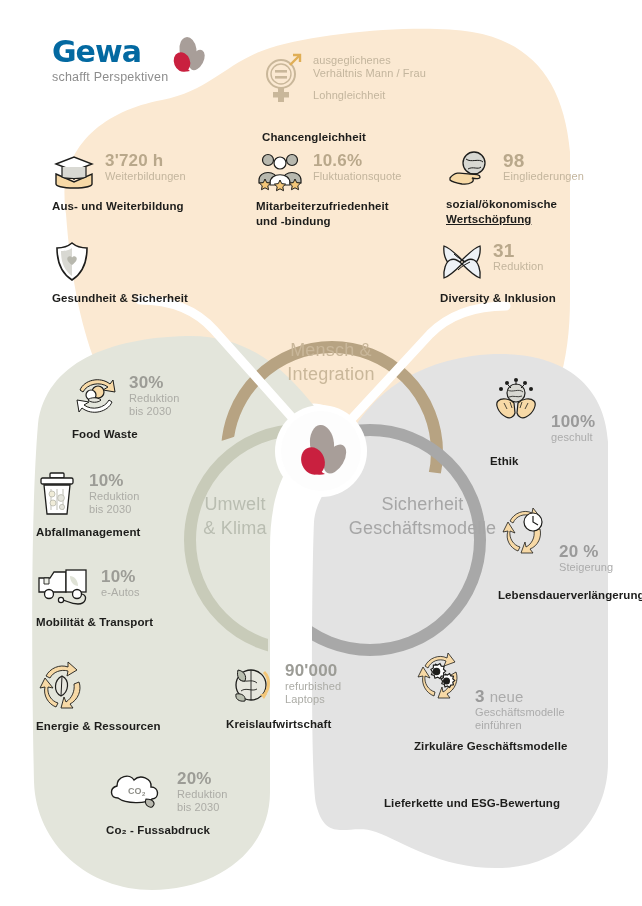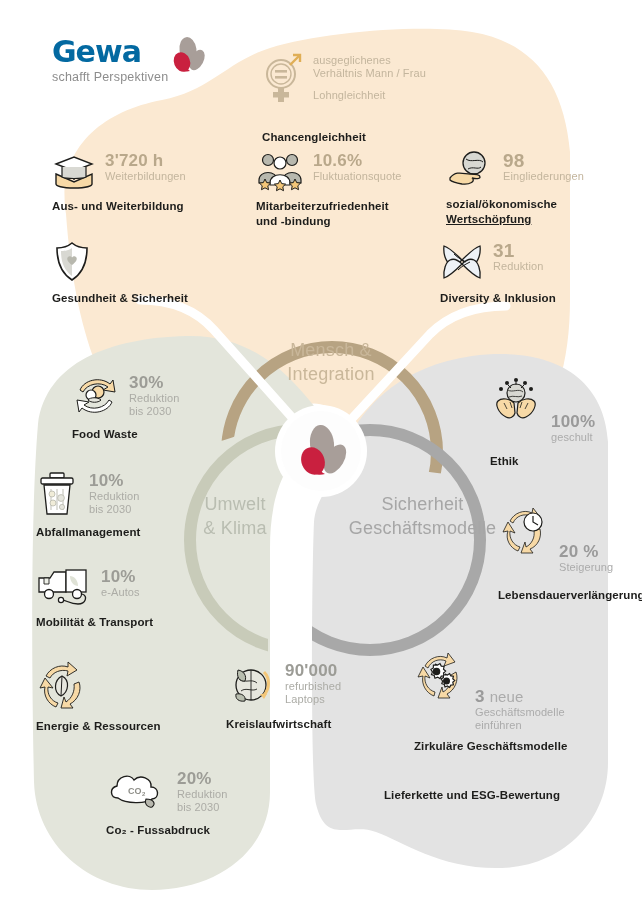--- a/index.html
+++ b/index.html
@@ -441,16 +441,16 @@
           <span class="inline-sub" style="color:#ababab;">neue</span>
         </div>
         <div class="sub">Geschäftsmodelle</div>
         <div class="sub">einführen</div>
       </div>
     </div>
     <div class="cap">Zirkuläre Geschäftsmodelle</div>
   </div>
 
   <div class="metric pal-grey2" style="left:384px;top:768px;">
-    <div class="cap" style="margin-top:20px;">Lieferkette und ESG-Bewertung</div>
+    <div class="cap" style="margin-top:28px;">Lieferkette und ESG-Bewertung</div>
   </div>
 
 </div>
 
 </body></html>

